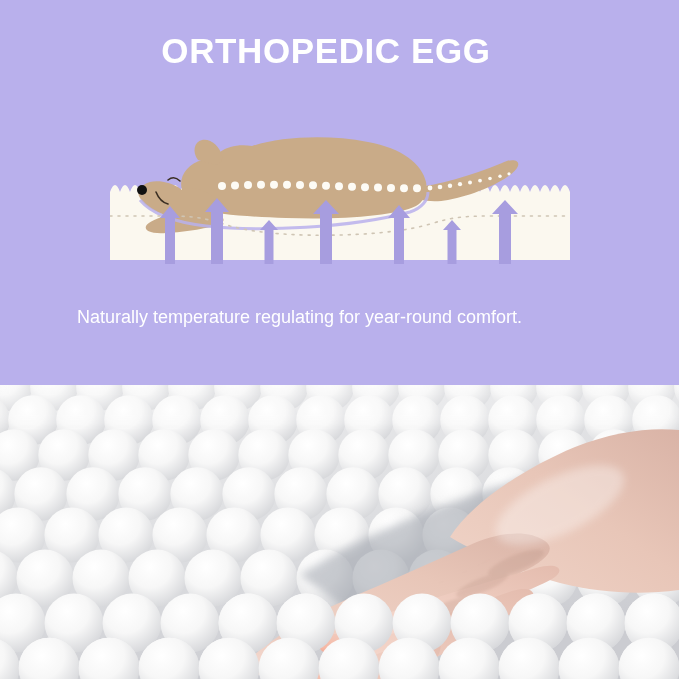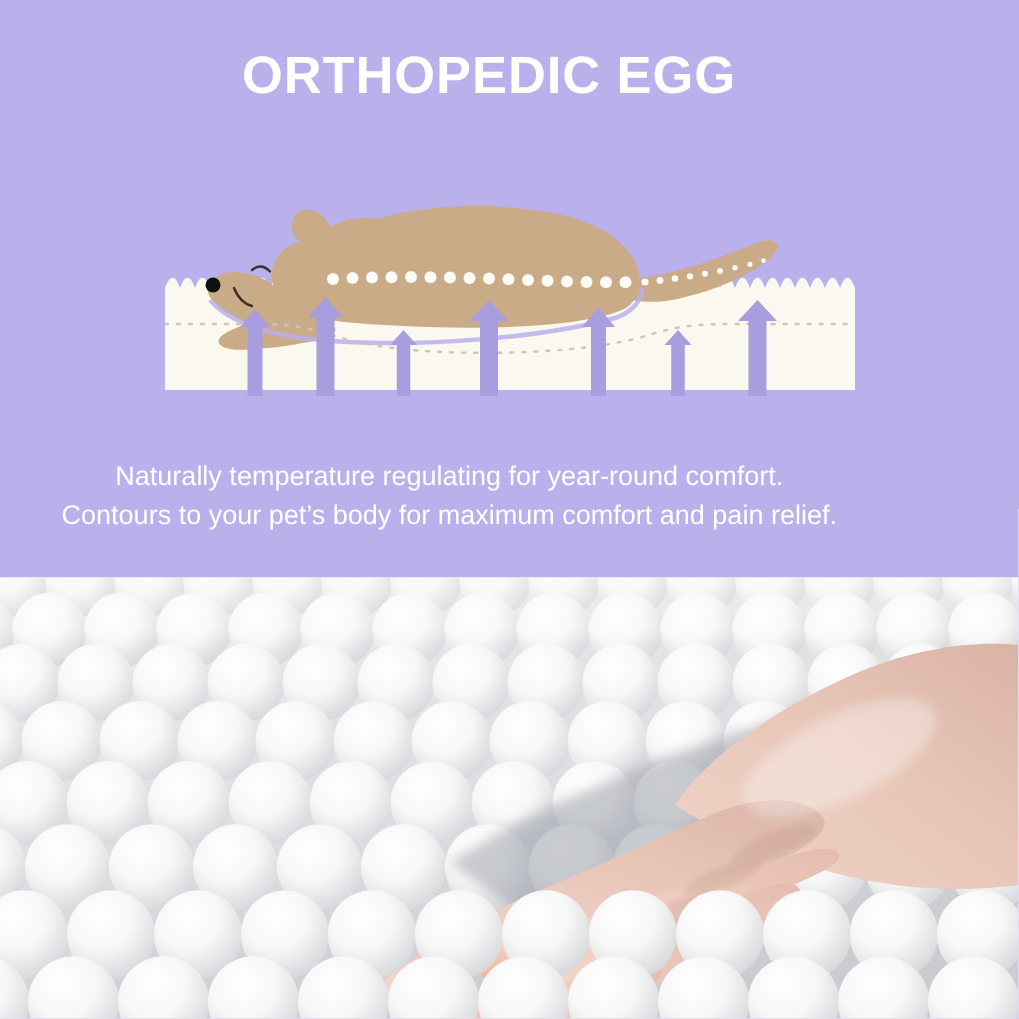--- a/index.html
+++ b/index.html
@@ -173,21 +173,20 @@
 
           <path d="M333,100 L342,90 L351,100 L346.5,100 L346.5,134 L337.5,134 L337.5,100 Z"></path>
 
           <path d="M382,84 L395,70 L408,84 L401,84 L401,134 L389,134 L389,84 Z"></path>
         </g>
       </svg>
     </div>
 
     <div class="bodycopy">
       <span class="line">Naturally temperature regulating for year-round comfort.</span>
-      <span class="line">Contours to your pet’s body for maximum comfort and pain relief.</span>
     </div>
   </div>
 
   <div class="photo">
     <svg viewBox="0 0 679 294" xmlns="http://www.w3.org/2000/svg">
       <defs>
 
         <radialGradient id="bump" cx="38%" cy="30%" r="72%">
           <stop offset="0%" stop-color="#ffffff"></stop>
           <stop offset="52%" stop-color="#f7f7f7"></stop>

